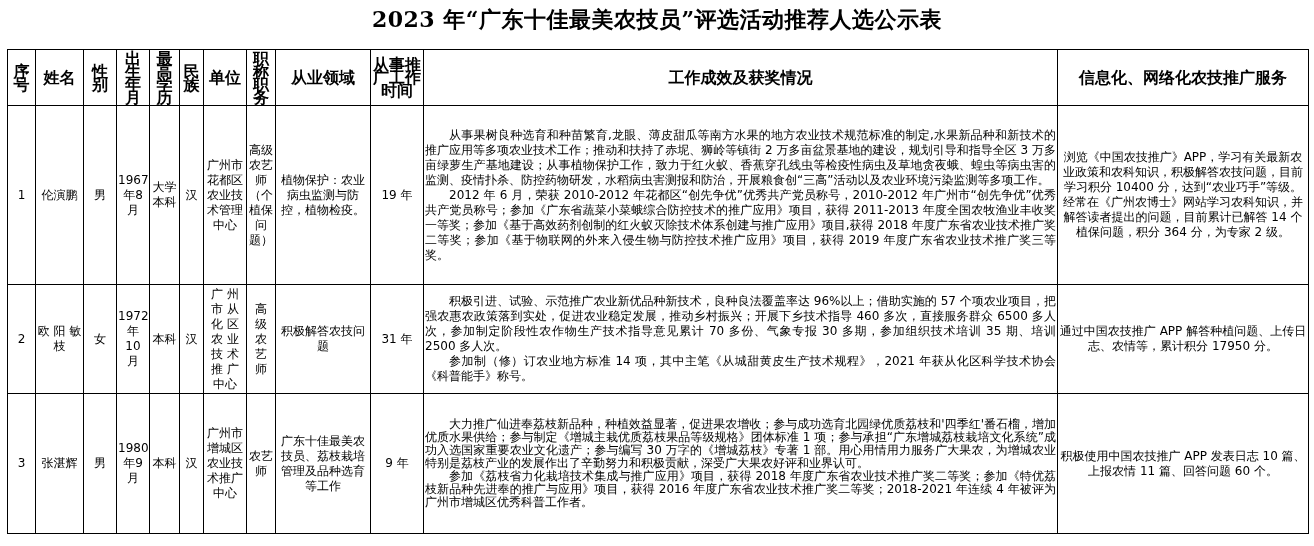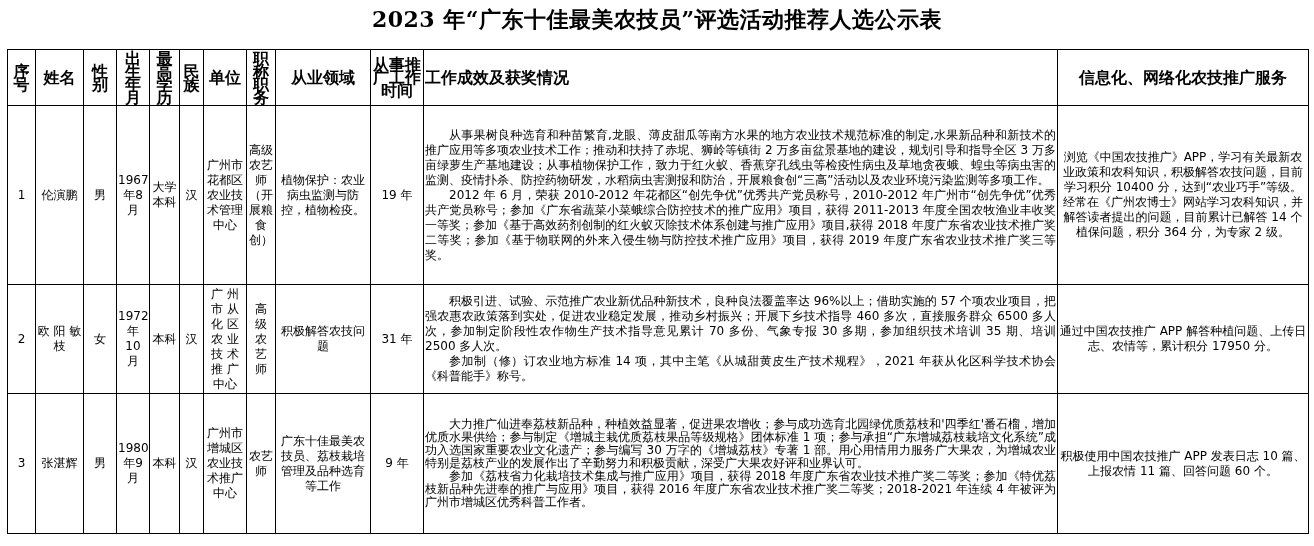--- a/index.html
+++ b/index.html
@@ -16,21 +16,21 @@
   .c { text-align: center; }
   .l { text-align: center; }
   .h-hdr { height: 56px; }
   .h-r1 { height: 179px; }
   .h-r2 { height: 109px; }
   .h-r3 { height: 140px; }
   .para { text-indent: 2em; margin: 0; text-align: justify; }
   .achv { padding: 0 2px; font-size: 11px; line-height: 15.3px; }
   .achv3 p { line-height: 13px; }
   .svc { padding: 0 2px; font-size: 11px; line-height: 16.5px; text-align: center; }
-  .th-left { text-align: left; padding-left: 32px; }
+  .th-left { text-align: center; padding-left: 32px; }
 </style>
 </head>
 <body>
 
 <div class="title">2023 年“广东十佳最美农技员”评选活动推荐人选公示表</div>
 
 <table class="sheet">
   <colgroup>
     <col style="width:28px">
     <col style="width:48px">
@@ -63,21 +63,21 @@
   </thead>
   <tbody>
     <tr class="h-r1">
       <td class="c">1</td>
       <td class="c">伦演鹏</td>
       <td class="c">男</td>
       <td class="c">1967年8月</td>
       <td class="l">大学本科</td>
       <td class="c">汉</td>
       <td class="c">广州市花都区农业技术管理中心</td>
-      <td class="c">高级农艺师（开展粮食创）</td>
+      <td class="c">高级农艺师（个植保问题）</td>
       <td class="c">植物保护：农业病虫监测与防控，植物检疫。</td>
       <td class="c">19 年</td>
       <td class="achv">
         <p class="para">从事果树良种选育和种苗繁育,龙眼、薄皮甜瓜等南方水果的地方农业技术规范标准的制定,水果新品种和新技术的推广应用等多项农业技术工作；推动和扶持了赤坭、狮岭等镇街 2 万多亩盆景基地的建设，规划引导和指导全区 3 万多亩绿萝生产基地建设；从事植物保护工作，致力于红火蚁、香蕉穿孔线虫等检疫性病虫及草地贪夜蛾、蝗虫等病虫害的监测、疫情扑杀、防控药物研发，水稻病虫害测报和防治，开展粮食创“三高”活动以及农业环境污染监测等多项工作。</p>
         <p class="para">2012 年 6 月，荣获 2010-2012 年花都区“创先争优”优秀共产党员称号，2010-2012 年广州市“创先争优”优秀共产党员称号；参加《广东省蔬菜小菜蛾综合防控技术的推广应用》项目，获得 2011-2013 年度全国农牧渔业丰收奖一等奖；参加《基于高效药剂创制的红火蚁灭除技术体系创建与推广应用》项目,获得 2018 年度广东省农业技术推广奖二等奖；参加《基于物联网的外来入侵生物与防控技术推广应用》项目，获得 2019 年度广东省农业技术推广奖三等奖。</p>
       </td>
       <td class="svc">浏览《中国农技推广》APP，学习有关最新农业政策和农科知识，积极解答农技问题，目前学习积分 10400 分，达到“农业巧手”等级。经常在《广州农博士》网站学习农科知识，并解答读者提出的问题，目前累计已解答 14 个植保问题，积分 364 分，为专家 2 级。</td>
     </tr>
     <tr class="h-r2">
       <td class="c">2</td>

